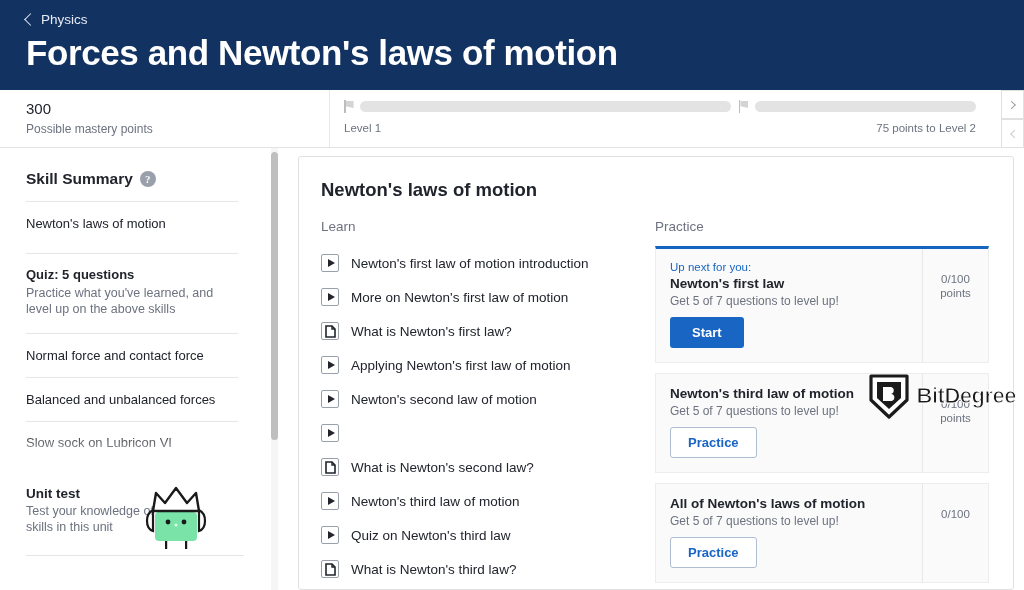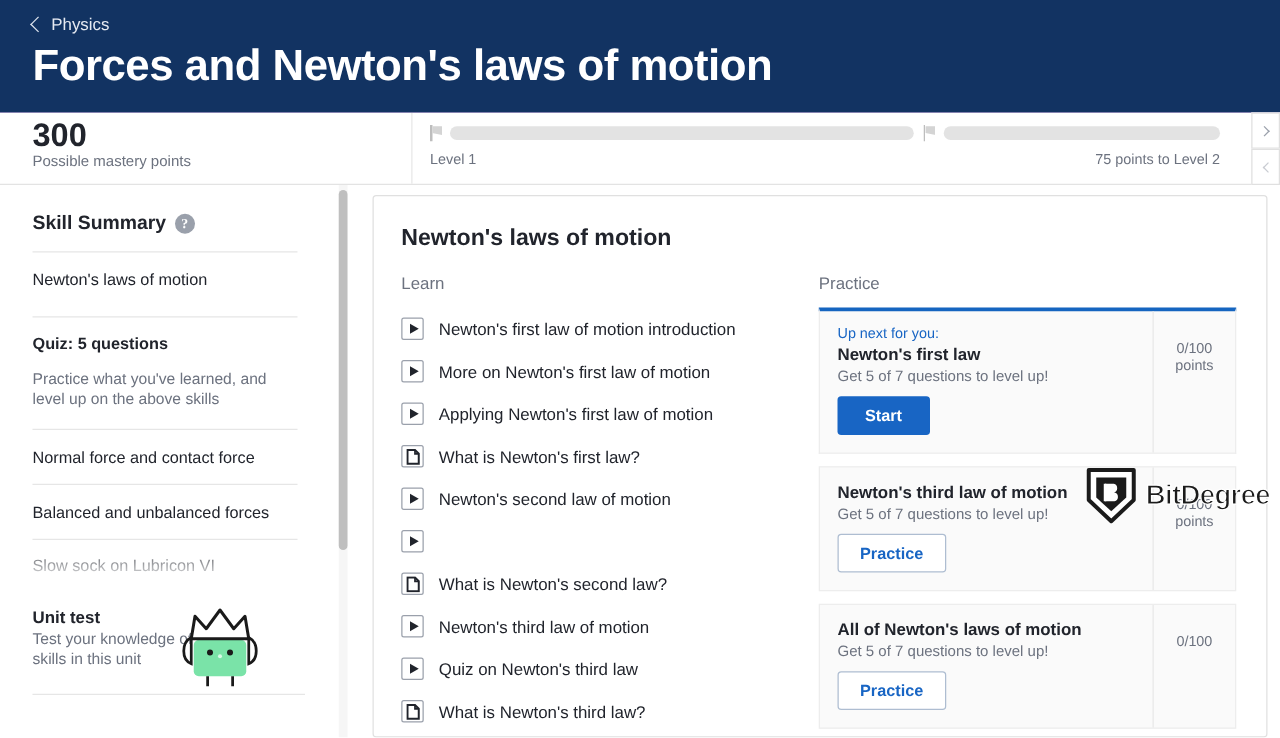--- a/index.html
+++ b/index.html
@@ -25,21 +25,21 @@
     font-size: 35px; font-weight: bold; letter-spacing: -0.4px;
     margin-top: 6px; color: #ffffff; white-space: nowrap;
   }
 
   
   .masterybar {
     height: 58px; border-bottom: 1px solid #e3e3e3;
     display: flex; align-items: stretch; background: #fff;
   }
   .mb-left { width: 330px; padding: 8px 0 0 26px; border-right: 1px solid #e8e8e8; }
-  .mb-points { font-size: 26px; font-weight: bold; color: #21242c; line-height: 21px; }
+  .mb-points { font-size: 15px; font-weight: normal; color: #21242c; line-height: 21px; }
   .mb-sub { font-size: 12px; color: #6c727f; margin-top: 3px; }
   .mb-right { flex: 1; position: relative; padding: 10px 48px 0 14px; }
   .bars { display: flex; align-items: center; gap: 8px; }
   .seg { display: flex; align-items: center; gap: 5px; }
   .seg.a { flex: 1 1 62%; }
   .seg.b { flex: 1 1 38%; }
   .flag { width: 11px; height: 13px; position: relative; flex: none; }
   .flag .pole { position:absolute; left:0; top:0; width:1.6px; height:13px; background:#bdbdbd; }
   .flag .cloth { position:absolute; left:1.6px; top:0.5px; width:8px; height:7.5px;
      background:#d4d4d4; clip-path: polygon(0 0,100% 0,100% 100%,0 78%); }
@@ -68,21 +68,21 @@
   .hr { height: 1px; background: #e6e6e6; margin: 13px 0 0 0; }
   .sk-name { font-size: 13px; color: #21242c; padding: 14px 0 0 0; }
   .mast-row { display: flex; gap: 9px; margin: 8px 0 14px 0; }
   .micon { width: 18px; }
   .micon .crown { height: 4px; background: #d0d2d6;
      clip-path: polygon(0 100%,0 22%,18% 62%,34% 0,50% 58%,66% 0,82% 62%,100% 22%,100% 100%); }
   .micon .b1 { height: 6px; background: #d0d2d6; margin-top: 1.5px; }
   .micon .b2 { height: 8px; background: #c3c6cb; margin-top: 1.5px; }
   .micon .base { height: 2.5px; background: #70757e; margin-top: 1.5px; }
   .quiz-t { font-size: 13px; font-weight: bold; color: #21242c; padding-top: 13px; }
-  .quiz-d { font-size: 12.5px; color: #6c727f; line-height: 16px; margin-top: 13px; }
+  .quiz-d { font-size: 12.5px; color: #6c727f; line-height: 16px; margin-top: 3px; }
   .li-row { font-size: 13px; color: #21242c; padding: 14px 0; }
   .fade-row { font-size: 13px; color: #21242c; padding-top: 13px; }
   .sb-fade { position: absolute; left: 0; right: 0; bottom: 0; height: 158px;
      background: linear-gradient(to bottom, rgba(255,255,255,0) 0%, #fff 22%, #fff 100%); }
   .unit { position: absolute; left: 26px; right: 18px; bottom: 34px; }
   .unit-t { font-size: 13.5px; font-weight: bold; color: #21242c; }
   .unit-d { font-size: 12.5px; color: #6c727f; line-height: 16px; margin-top: 2px; width: 145px; }
   .unit-hr { height: 1px; background: #e6e6e6; margin-top: 20px; }
   .mascot { position: absolute; right: 32px; bottom: 6px; width: 72px; height: 66px; }
 
@@ -250,32 +250,32 @@
                   <span class="ltext">Newton's first law of motion introduction</span>
                 </div>
                 <div class="lrow">
                   <span class="licon">
                     <i class="play"></i>
                   </span>
                   <span class="ltext">More on Newton's first law of motion</span>
                 </div>
                 <div class="lrow">
                   <span class="licon">
-                    <i class="play"></i>
-                  </span>
-                  <span class="ltext">Applying Newton's first law of motion</span>
-                </div>
-                <div class="lrow">
-                  <span class="licon">
                     <svg width="11" height="13" viewBox="0 0 11 13">
                       <path d="M1 1 h6 l3 3 v8 h-9 Z" fill="none" stroke="#21242c" stroke-width="1.6"></path>
                       <path d="M7 1 v3 h3" fill="none" stroke="#21242c" stroke-width="1.4"></path>
                     </svg>
                   </span>
                   <span class="ltext">What is Newton's first law?</span>
+                </div>
+                <div class="lrow">
+                  <span class="licon">
+                    <i class="play"></i>
+                  </span>
+                  <span class="ltext">Applying Newton's first law of motion</span>
                 </div>
                 <div class="lrow">
                   <span class="licon">
                     <i class="play"></i>
                   </span>
                   <span class="ltext">Newton's second law of motion</span>
                 </div>
                 <div class="lrow">
                   <span class="licon">
                     <i class="play"></i>

